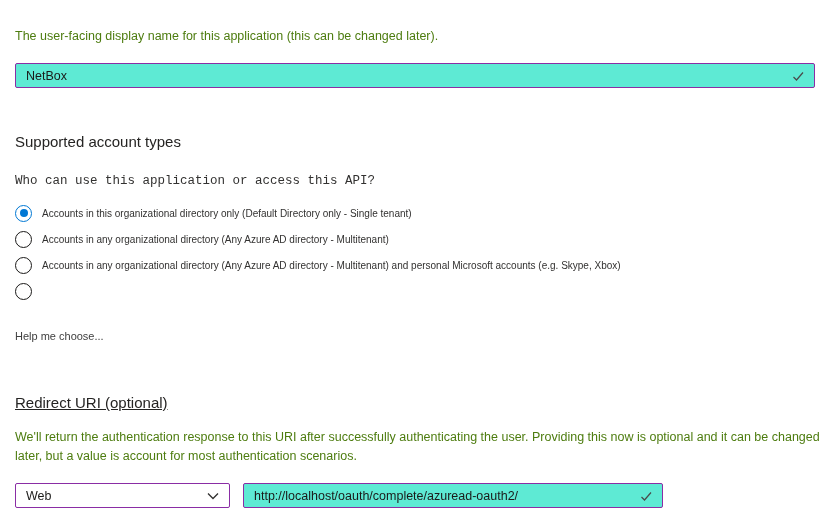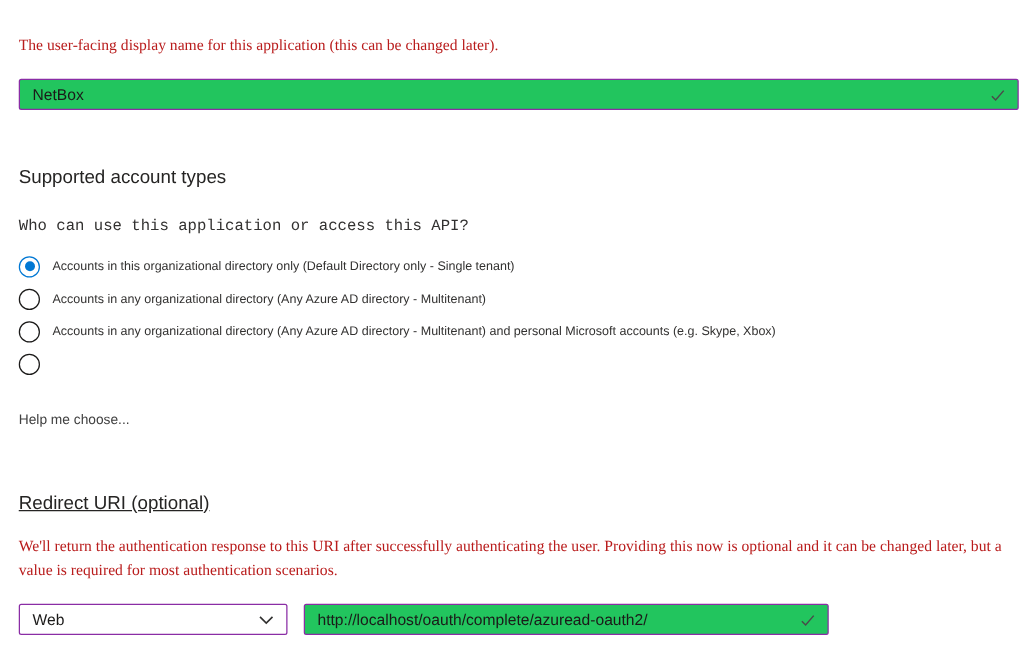--- a/index.html
+++ b/index.html
@@ -16,34 +16,33 @@
     font-size: 15px;
     font-weight: 400;
     color: #252423;
     line-height: 20px;
   }
   .required-marker { color: #a4262c; margin-right: 4px; }
 
   .desc {
     font-size: 12.5px;
     line-height: 19px;
-    color: #b91c1c;
+    color: #4d7c0f;
     margin-top: 15px;
-    font-family: Liberation Serif, serif;
   }
 
   .input-box {
     margin-top: 17px;
     height: 25px;
     width: 800px;
     border: 1px solid #8a2da5;
     border-radius: 2px;
     display: flex;
     align-items: center;
-    background: #22c55e;
+    background: #5eead4;
   }
   .input-box input {
     flex: 1;
     border: none;
     outline: none;
     font-family: "Liberation Sans", sans-serif;
     font-size: 12.5px;
     color: #1b1a19;
     padding: 0 6px 0 10px;
     background: transparent;
@@ -181,21 +180,21 @@
     <div class="radio-row">
       <span class="radio-circle"></span>
     </div>
   </div>
 
   <a class="help-link">Help me choose...</a>
 
   
   <h2 class="section-heading redirect-heading">Redirect URI (optional)</h2>
 
-  <div class="desc redirect-desc">We'll return the authentication response to this URI after successfully authenticating the user. Providing this now is optional and it can be changed later, but a value is required for most authentication scenarios.</div>
+  <div class="desc redirect-desc">We'll return the authentication response to this URI after successfully authenticating the user. Providing this now is optional and it can be changed later, but a value is account for most authentication scenarios.</div>
 
   <div class="uri-row">
     <div class="platform-select">
       <span>Web</span>
       <span>
         <svg width="16" height="16" viewBox="0 0 16 16">
           <polyline points="3,5.5 8,10.5 13,5.5" fill="none" stroke="#323130" stroke-width="1.3"></polyline>
         </svg>
       </span>
     </div>

